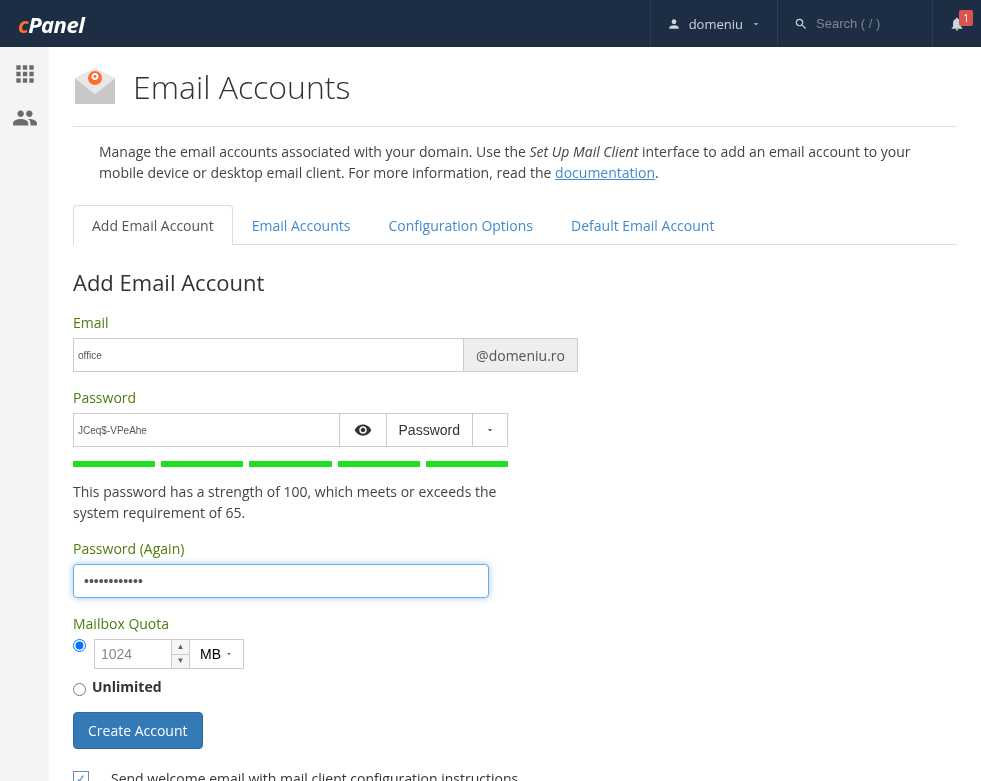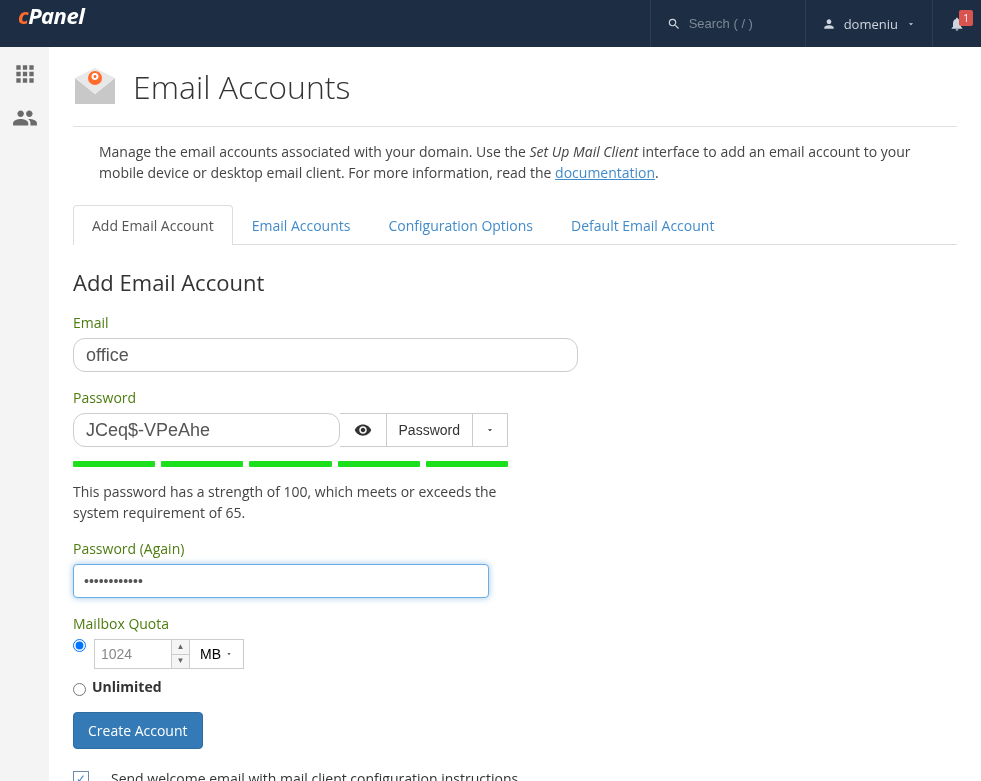--- a/index.html
+++ b/index.html
@@ -1,18 +1,18 @@
 <!DOCTYPE html>
 <html><head>
 <meta charset="utf-8">
 <style>
 * { box-sizing: border-box; margin: 0; padding: 0; }
 body { font-family: "Open Sans", Arial, sans-serif; font-size: 14px; color: #333; background: #fff; }
 
-.topbar { background: #1d2d44; height: 47px; display: flex; color: #fff; }
+.topbar { background: #1d2d44; height: 47px; display: flex; align-items: center; color: #fff; }
 .logo { padding: 0 18px; font-style: italic; font-weight: bold; font-size: 22px; letter-spacing: -0.5px; }
 .logo .cp-c { color: #ff6c2c; }
 .topbar-spacer { flex: 1; }
 .topbar-item { height: 47px; display: flex; align-items: center; padding: 0 16px; border-left: 1px solid #2d3d54; cursor: pointer; font-size: 13px; color: #cfd5de; }
 .topbar-item .icon { margin-right: 8px; fill: #cfd5de; }
 .search-input { background: transparent; border: none; color: #cfd5de; font-size: 13px; width: 100px; outline: none; }
 .search-input::placeholder { color: #7c8897; }
 .user-caret { margin-left: 8px; }
 .bell-wrap { position: relative; }
 .bell-badge { position: absolute; top: -6px; right: -8px; background: #d9534f; color: #fff; font-size: 10px; padding: 1px 4px; border-radius: 2px; }
@@ -33,21 +33,21 @@
 .tabs { display: flex; border-bottom: 1px solid #ddd; margin-bottom: 22px; }
 .tab { padding: 10px 18px; color: #428bca; cursor: pointer; font-size: 14px; border: 1px solid transparent; border-bottom: none; margin-bottom: -1px; }
 .tab.active { color: #555; background: #fff; border-color: #ddd; border-radius: 4px 4px 0 0; }
 
 .section-title { font-size: 22px; font-weight: 400; color: #333; margin-bottom: 16px; }
 
 .form-group { margin-bottom: 16px; }
 .form-label { display: block; font-weight: 400; color: #4d7c0f; margin-bottom: 6px; }
 
 .input-row { display: flex; max-width: 505px; }
-.text-input { height: 34px; padding: 6px 12px; border: 1px solid #ccc; border-radius: 12px; font-size: 18px; color: #555; }
+.text-input { height: 34px; padding: 6px 4px; border: 1px solid #ccc; border-radius: 0; font-size: 10px; color: #555; }
 .email-local { flex: 1; }
 .domain-addon { background: #eee; border: 1px solid #ccc; border-left: none; padding: 0 12px; display: flex; align-items: center; color: #555; font-size: 14px; }
 
 .pw-row { display: flex; max-width: 435px; }
 .pw-input { flex: 1; }
 .pw-btn { height: 34px; border: 1px solid #ccc; border-left: none; background: #fff; padding: 0 12px; cursor: pointer; display: flex; align-items: center; font-size: 14px; color: #333; }
 .pw-btn.eye { padding: 0 14px; }
 .pw-btn.caret { padding: 0 12px; }
 
 .strength-bar { display: flex; gap: 6px; max-width: 435px; margin-top: 14px; }
@@ -75,32 +75,32 @@
 </head>
 <body>
 
 <div class="topbar">
   <div class="logo">
     <span class="cp-c">c</span><span>Panel</span>
   </div>
   <div class="topbar-spacer"></div>
   <div class="topbar-item">
     <svg class="icon" width="14" height="14" viewBox="0 0 24 24">
-        <path d="M15.5 14h-.79l-.28-.27A6.471 6.471 0 0016 9.5 6.5 6.5 0 109.5 16c1.61 0 3.09-.59 4.23-1.57l.27.28v.79l5 4.99L20.49 19l-4.99-5zm-6 0C7.01 14 5 11.99 5 9.5S7.01 5 9.5 5 14 7.01 14 9.5 11.99 14 9.5 14z"></path>
-      </svg>
-    <input class="search-input" placeholder="Search ( / )" style="">
-  </div>
-  <div class="topbar-item">
-    <svg class="icon" width="14" height="14" viewBox="0 0 24 24">
         <path d="M12 12c2.21 0 4-1.79 4-4s-1.79-4-4-4-4 1.79-4 4 1.79 4 4 4zm0 2c-2.67 0-8 1.34-8 4v2h16v-2c0-2.66-5.33-4-8-4z"></path>
       </svg>
     <span>domeniu</span>
     <svg class="user-caret" width="10" height="10" viewBox="0 0 24 24" fill="#cfd5de">
         <path d="M7 10l5 5 5-5z"></path>
       </svg>
+  </div>
+  <div class="topbar-item">
+    <svg class="icon" width="14" height="14" viewBox="0 0 24 24">
+        <path d="M15.5 14h-.79l-.28-.27A6.471 6.471 0 0016 9.5 6.5 6.5 0 109.5 16c1.61 0 3.09-.59 4.23-1.57l.27.28v.79l5 4.99L20.49 19l-4.99-5zm-6 0C7.01 14 5 11.99 5 9.5S7.01 5 9.5 5 14 7.01 14 9.5 11.99 14 9.5 14z"></path>
+      </svg>
+    <input class="search-input" placeholder="Search ( / )" style="">
   </div>
   <div class="topbar-item">
     <div class="bell-wrap">
       <svg width="16" height="16" viewBox="0 0 24 24" fill="#cfd5de">
           <path d="M12 22c1.1 0 2-.9 2-2h-4c0 1.1.9 2 2 2zm6-6v-5c0-3.07-1.63-5.64-4.5-6.32V4c0-.83-.67-1.5-1.5-1.5S10.5 3.17 10.5 4v.68C7.64 5.36 6 7.92 6 11v5l-2 2v1h16v-1l-2-2z"></path>
         </svg>
       <span class="bell-badge">1</span>
     </div>
   </div>
 </div>
@@ -138,20 +138,21 @@
       <div class="tab">Configuration Options</div>
       <div class="tab">Default Email Account</div>
     </div>
 
     <h2 class="section-title">Add Email Account</h2>
 
     <div class="form-group">
       <label class="form-label">Email</label>
       <div class="input-row">
         <input class="text-input email-local" value="office" style="">
+        <div class="domain-addon">@domeniu.ro</div>
       </div>
     </div>
 
     <div class="form-group">
       <label class="form-label">Password</label>
       <div class="pw-row">
         <input class="text-input pw-input" value="JCeq$-VPeAhe" style="">
         <button class="pw-btn eye">
           <svg width="18" height="18" viewBox="0 0 24 24" fill="#333">
               <path d="M12 4.5C7 4.5 2.73 7.61 1 12c1.73 4.39 6 7.5 11 7.5s9.27-3.11 11-7.5c-1.73-4.39-6-7.5-11-7.5zM12 17c-2.76 0-5-2.24-5-5s2.24-5 5-5 5 2.24 5 5-2.24 5-5 5zm0-8c-1.66 0-3 1.34-3 3s1.34 3 3 3 3-1.34 3-3-1.34-3-3-3z"></path>

